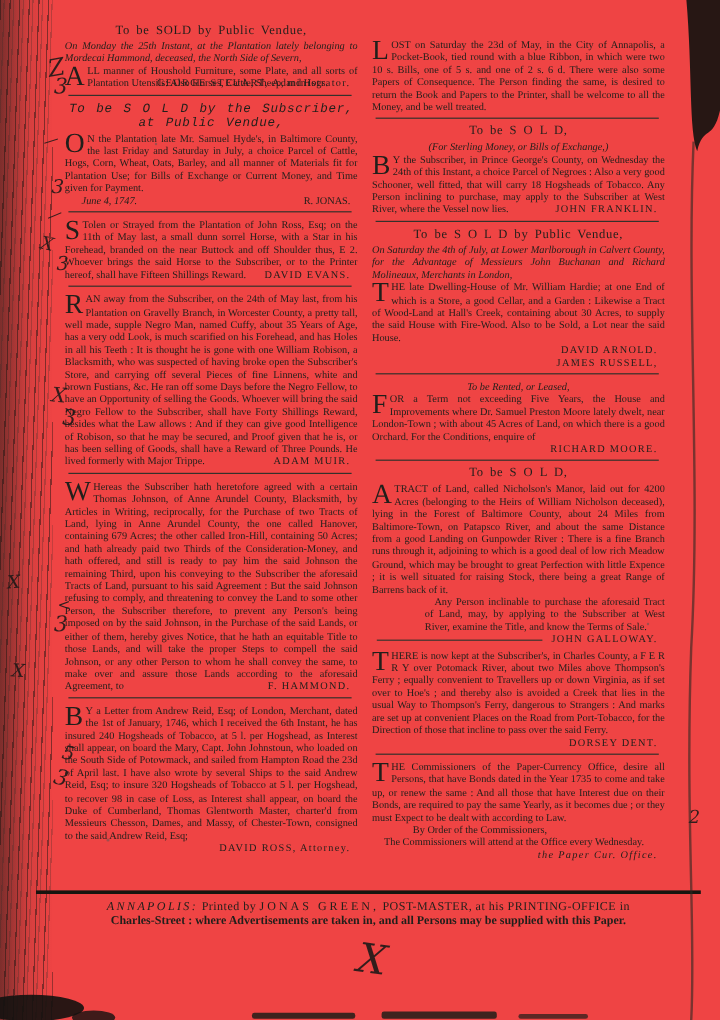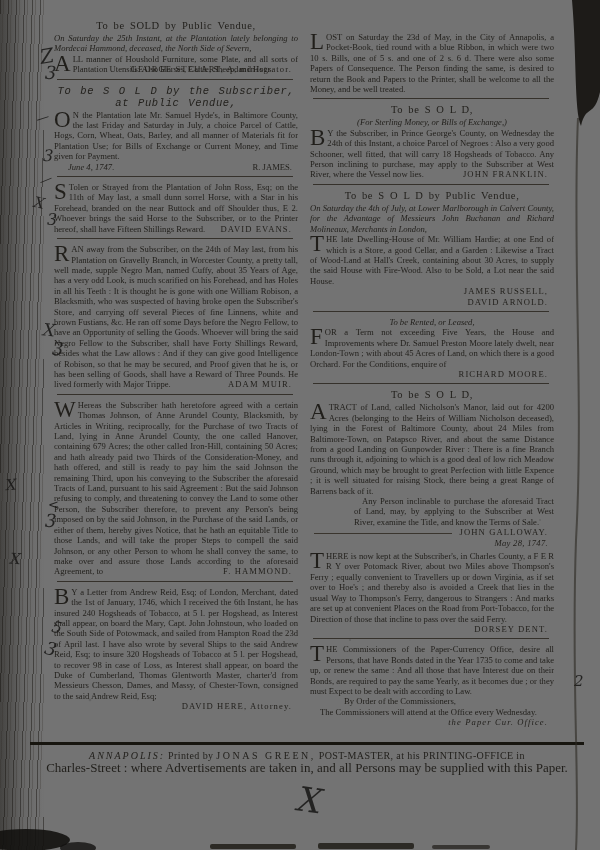--- a/index.html
+++ b/index.html
@@ -1,17 +1,17 @@
 <!DOCTYPE html>
 <html><head>
 <meta charset="utf-8">
 <style>
   html,body{margin:0;padding:0;}
   body{width:600px;height:850px;overflow:hidden;background:#e9e7e1;}
-  .page{position:relative;width:600px;height:850px;background:#737373;
+  .page{position:relative;width:600px;height:850px;background:#ef4444;
         font-family:"Liberation Serif","DejaVu Serif",serif;color:#211f1b;}
   
   .gutter{position:absolute;left:0;top:0;width:44px;height:850px;pointer-events:none;
     background:
       repeating-linear-gradient(92deg, rgba(25,22,18,.50) 0 1px, rgba(0,0,0,0) 1px 3px,
         rgba(50,45,40,.28) 3px 4px, rgba(0,0,0,0) 4px 8px),
       linear-gradient(90deg, rgba(30,28,24,.55), rgba(30,28,24,.12) 55%, rgba(30,28,24,0));
     filter:blur(.4px);}
   .col{position:absolute;width:244px;text-align:justify;}
   .col-left{left:54px;top:20px;height:724px;overflow:hidden;}
@@ -34,49 +34,49 @@
   .rule-fill{flex:1;border-top:1px solid #3a352e;margin-top:2px;}
   .sig-row .sig{padding-right:0;}
   .smallline{font-size:8.6px;line-height:10.4px;}
   .smallline.c1{padding-left:10px;}
   .smallline.c2{padding-left:34px;}
   footer{position:absolute;left:30px;right:16px;top:742px;text-align:center;}
   .thick-rule{border-top:3px solid #17150f;margin-bottom:4px;}
   .colo1{margin:0;font-size:10px;line-height:13px;letter-spacing:.4px;}
   .colo-place{font-style:italic;letter-spacing:2px;text-align:right;}
   .colo-printer{letter-spacing:2.5px;text-align:center;}
-  .colo2{margin:0;font-size:13px;line-height:11px;}
+  .colo2{margin:0;font-size:10px;line-height:11px;font-weight:bold;}
   .hw{position:absolute;font-family:"DejaVu Serif",serif;font-style:italic;
       color:#191817;opacity:.88;transform-origin:center;pointer-events:none;}
   svg.artifacts{position:absolute;left:0;top:0;pointer-events:none;}
 </style>
 </head>
 <body>
 
 <div class="page">
 
   <div class="gutter"></div>
 
   <div class="col col-left">
 
     <section class="ad">
       <h2 class="ad-head">To be SOLD by Public Vendue,</h2>
-      <p class="ad-sub just">On Saturday the 25th Instant, at the Plantation lately belonging to Mordecai Hammond, deceased, the North Side of Severn,</p>
+      <p class="ad-sub just">On Monday the 25th Instant, at the Plantation lately belonging to Mordecai Hammond, deceased, the North Side of Severn,</p>
       <p class="body"><span class="dropcap">A</span><span>LL manner of Houshold Furniture, some Plate, and all sorts of Plantation Utensils: Also Horses, Cattle, Sheep, and Hogs.</span></p>
       <div class="sig tuck">GEORGE STEUART, Administrator.</div>
     </section>
 
     <div class="rule"></div>
 
     <section class="ad">
       <h2 class="ad-head" style="font-style:italic;font-family:Liberation Mono, monospace;">To be S O L D by the Subscriber, at Public Vendue,</h2>
       <p class="body"><span class="dropcap">O</span><span>N the Plantation late Mr. Samuel Hyde's, in Baltimore County, the last Friday and Saturday in July, a choice Parcel of Cattle, Hogs, Corn, Wheat, Oats, Barley, and all manner of Materials fit for Plantation Use; for Bills of Exchange or Current Money, and Time given for Payment.</span></p>
       <div class="row">
         <span class="date">June 4, 1747.</span>
-        <span class="sigline">R. JAMES.</span>
+        <span class="sigline">R. JONAS.</span>
       </div>
     </section>
 
     <div class="rule"></div>
 
     <section class="ad">
       <p class="body"><span class="dropcap">S</span><span>Tolen or Strayed from the Plantation of John Ross, Esq; on the 11th of May last, a small dunn sorrel Horse, with a Star in his Forehead, branded on the near Buttock and off Shoulder thus, E 2.  Whoever brings the said Horse to the Subscriber, or to the Printer hereof, shall have Fifteen Shillings Reward.</span></p>
       <div class="sig tuck">DAVID EVANS.</div>
     </section>
 
@@ -91,21 +91,21 @@
 
     <section class="ad">
       <p class="body"><span class="dropcap">W</span><span>Hereas the Subscriber hath heretofore agreed with a certain Thomas Johnson, of Anne Arundel County, Blacksmith, by Articles in Writing, reciprocally, for the Purchase of two Tracts of Land, lying in Anne Arundel County, the one called Hanover, containing 679 Acres; the other called Iron-Hill, containing 50 Acres; and hath already paid two Thirds of the Consideration-Money, and hath offered, and still is ready to pay him the said Johnson the remaining Third, upon his conveying to the Subscriber the aforesaid Tracts of Land, pursuant to his said Agreement : But the said Johnson refusing to comply, and threatening to convey the Land to some other Person, the Subscriber therefore, to prevent any Person's being imposed on by the said Johnson, in the Purchase of the said Lands, or either of them, hereby gives Notice, that he hath an equitable Title to those Lands, and will take the proper Steps to compell the said Johnson, or any other Person to whom he shall convey the same, to make over and assure those Lands according to the aforesaid Agreement, to</span></p>
       <div class="sig tuck">F. HAMMOND.</div>
     </section>
 
     <div class="rule"></div>
 
     <section class="ad">
       <p class="body"><span class="dropcap">B</span><span>Y a Letter from Andrew Reid, Esq; of London, Merchant, dated the 1st of January, 1746, which I received the 6th Instant, he has insured 240 Hogsheads of Tobacco, at 5 l. per Hogshead, as Interest shall appear, on board the Mary, Capt. John Johnstoun, who loaded on the South Side of Potowmack, and sailed from Hampton Road the 23d of April last.  I have also wrote by several Ships to the said Andrew Reid, Esq; to insure 320 Hogsheads of Tobacco at 5 l. per Hogshead, to recover 98 in case of Loss, as Interest shall appear, on board the Duke of Cumberland, Thomas Glentworth Master, charter'd from Messieurs Chesson, Dames, and Massy, of Chester-Town, consigned to the said Andrew Reid, Esq;</span></p>
-      <div class="sig">DAVID HERE, Attorney.</div>
+      <div class="sig">DAVID ROSS, Attorney.</div>
     </section>
 
   </div>
 
   <div class="col col-right">
 
     <section class="ad">
       <p class="body"><span class="dropcap">L</span><span>OST on Saturday the 23d of May, in the City of Annapolis, a Pocket-Book, tied round with a blue Ribbon, in which were two 10 s. Bills, one of 5 s. and one of 2 s. 6 d. There were also some Papers of Consequence.  The Person finding the same, is desired to return the Book and Papers to the Printer, shall be welcome to all the Money, and be well treated.</span></p>
     </section>
 
@@ -117,43 +117,42 @@
       <p class="body"><span class="dropcap">B</span><span>Y the Subscriber, in Prince George's County, on Wednesday the 24th of this Instant, a choice Parcel of Negroes : Also a very good Schooner, well fitted, that will carry 18 Hogsheads of Tobacco.  Any Person inclining to purchase, may apply to the Subscriber at West River, where the Vessel now lies.</span></p>
       <div class="sig tuck">JOHN FRANKLIN.</div>
     </section>
 
     <div class="rule"></div>
 
     <section class="ad">
       <h2 class="ad-head">To be S O L D by Public Vendue,</h2>
       <p class="ad-sub just">On Saturday the 4th of July, at Lower Marlborough in Calvert County, for the Advantage of Messieurs John Buchanan and Richard Molineaux, Merchants in London,</p>
       <p class="body"><span class="dropcap">T</span><span>HE late Dwelling-House of Mr. William Hardie; at one End of which is a Store, a good Cellar, and a Garden : Likewise a Tract of Wood-Land at Hall's Creek, containing about 30 Acres, to supply the said House with Fire-Wood.  Also to be Sold, a Lot near the said House.</span></p>
+      <div class="sig">DAVID ARNOLD.</div>
       <div class="sig">JAMES RUSSELL,</div>
-      <div class="sig">DAVID ARNOLD.</div>
     </section>
 
     <div class="rule"></div>
 
     <section class="ad">
       <p class="ad-sub cen">To be Rented, or Leased,</p>
       <p class="body"><span class="dropcap">F</span><span>OR a Term not exceeding Five Years, the House and Improvements where Dr. Samuel Preston Moore lately dwelt, near London-Town ; with about 45 Acres of Land, on which there is a good Orchard.  For the Conditions, enquire of</span></p>
       <div class="sig">RICHARD MOORE.</div>
     </section>
 
     <div class="rule"></div>
 
     <section class="ad">
       <h2 class="ad-head">To be S O L D,</h2>
       <p class="body"><span class="dropcap">A</span><span>TRACT of Land, called Nicholson's Manor, laid out for 4200 Acres (belonging to the Heirs of William Nicholson deceased), lying in the Forest of Baltimore County, about 24 Miles from Baltimore-Town, on Patapsco River, and about the same Distance from a good Landing on Gunpowder River : There is a fine Branch runs through it, adjoining to which is a good deal of low rich Meadow Ground, which may be brought to great Perfection with little Expence ; it is well situated for raising Stock, there being a great Range of Barrens back of it.</span></p>
       <p class="body ind">Any Person inclinable to purchase the aforesaid Tract of Land, may, by applying to the Subscriber at West River, examine the Title, and know the Terms of Sale.</p>
       <div class="sig-row">
         <div class="rule-fill"></div>
         <div class="sig">JOHN GALLOWAY.</div>
       </div>
-      <div class="sig" style="font-style:italic;letter-spacing:.3px;">May 28, 1747.</div>
     </section>
 
     <section class="ad">
       <p class="body"><span class="dropcap">T</span><span>HERE is now kept at the Subscriber's, in Charles County, a F E R R Y over Potomack River, about two Miles above Thompson's Ferry ; equally convenient to Travellers up or down Virginia, as if set over to Hoe's ; and thereby also is avoided a Creek that lies in the usual Way to Thompson's Ferry, dangerous to Strangers : And marks are set up at convenient Places on the Road from Port-Tobacco, for the Direction of those that incline to pass over the said Ferry.</span></p>
       <div class="sig">DORSEY DENT.</div>
     </section>
 
     <div class="rule"></div>
 
     <section class="ad">

